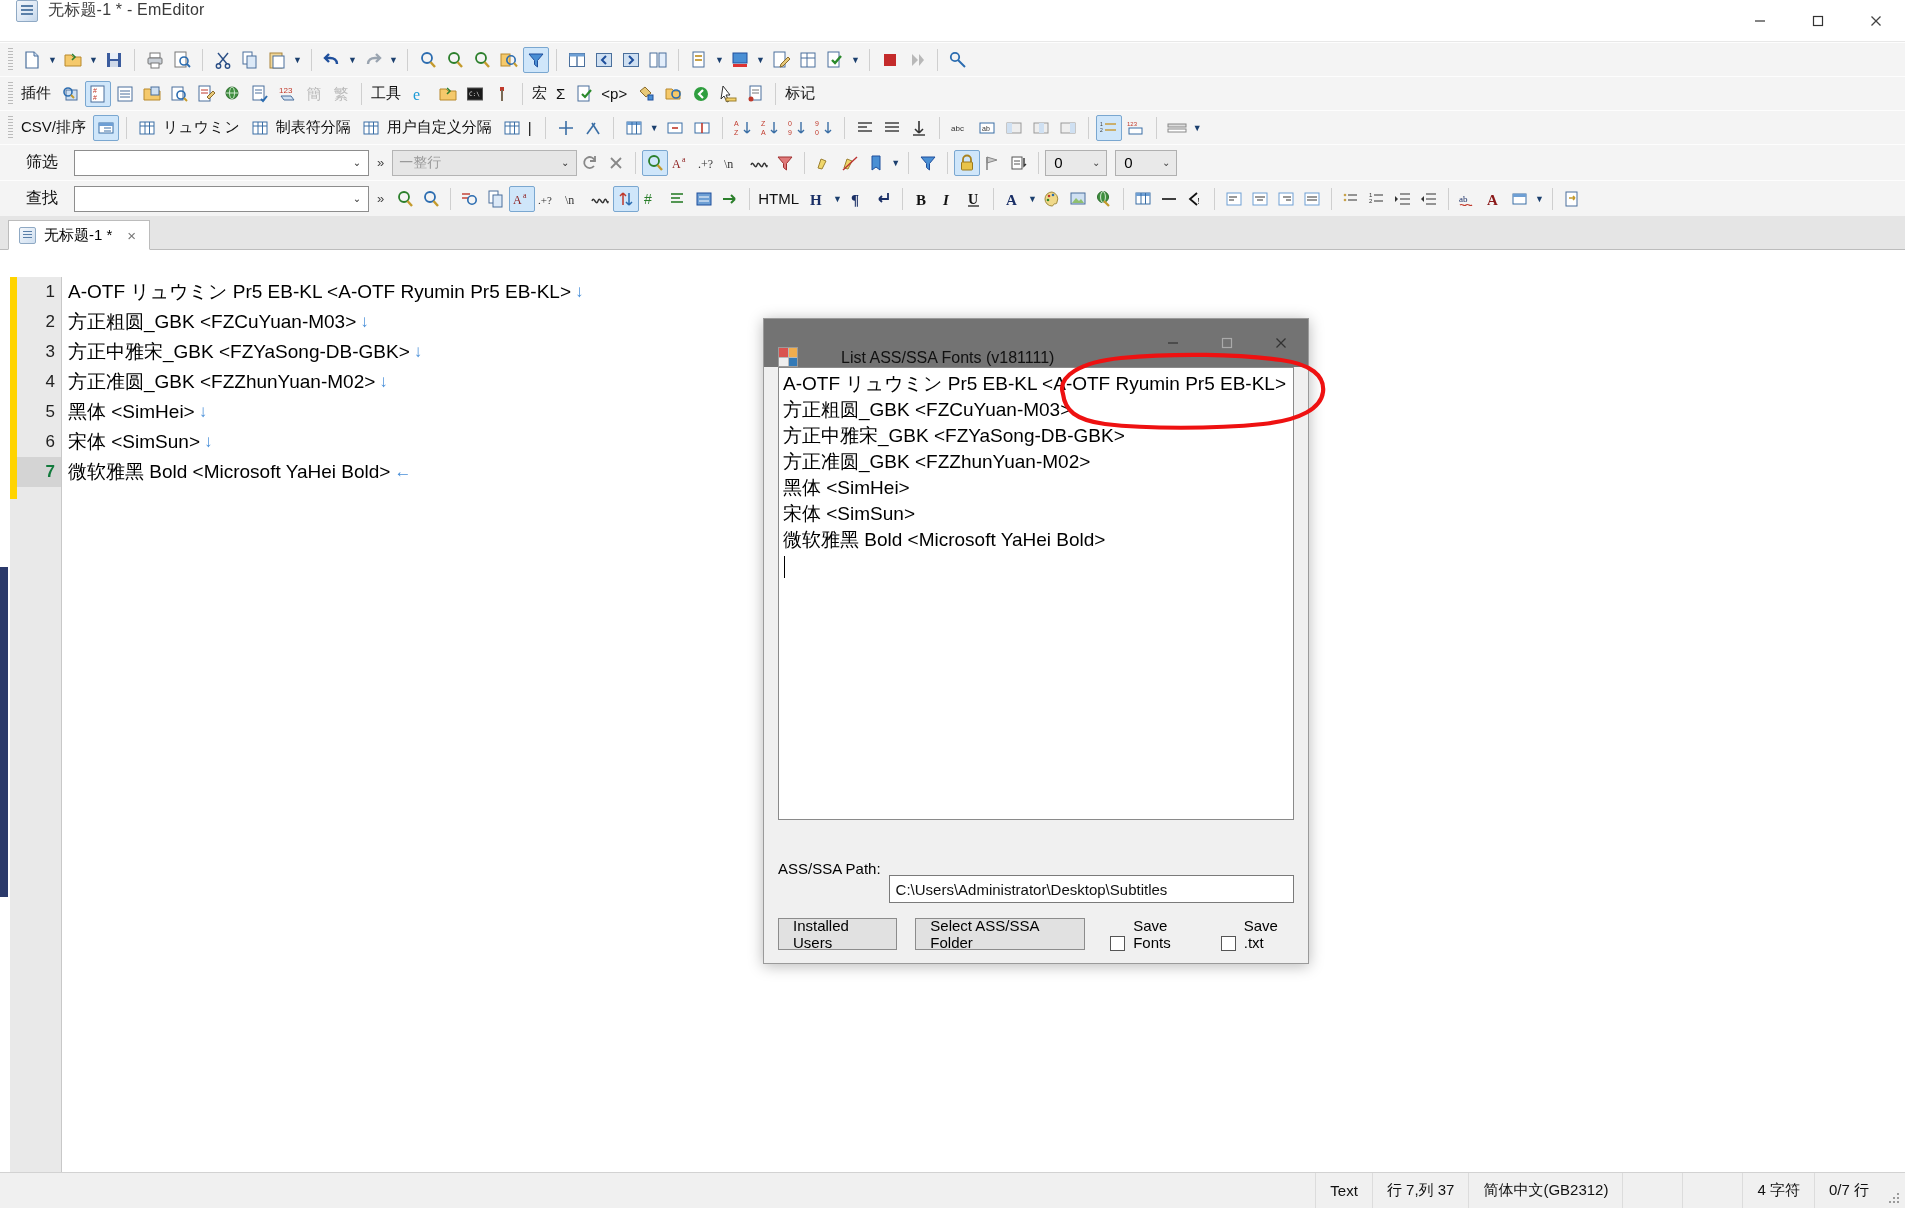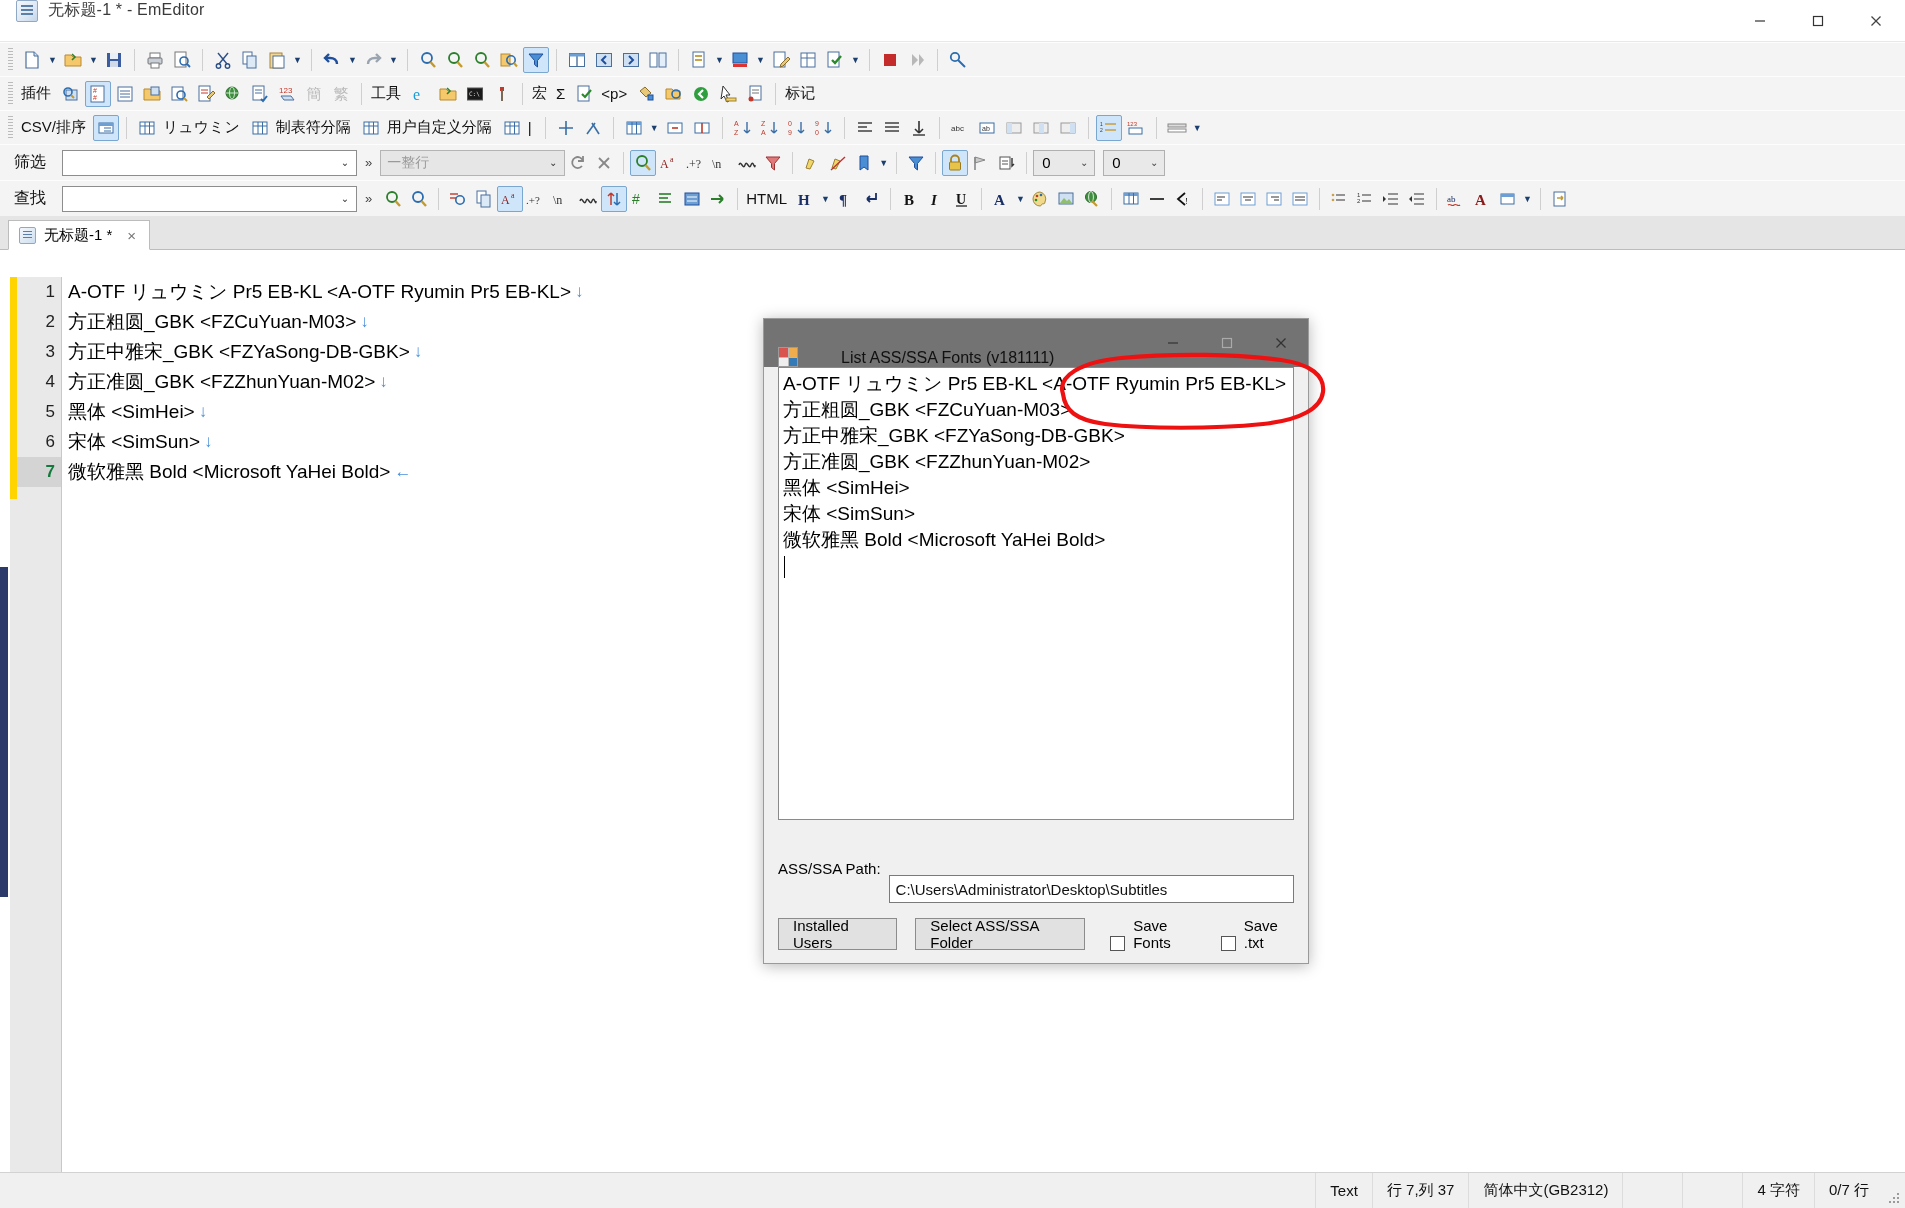--- a/index.html
+++ b/index.html
@@ -66,21 +66,21 @@
   .tb-arrow {
     width:13px;height:26px;display:flex;align-items:center;justify-content:center;
     flex:none;color:#1b3f6e;font-size:9px;
   }
 
   
   .gi { font-size:15px; line-height:1; }
 
   
   .fbar {
-    display:flex;align-items:center;height:36px;background:#f4f4f4;padding-left:8px;gap:0;
+    display:flex;align-items:center;height:36px;background:#f4f4f4;padding-left:20px;gap:0;
     border-top:1px solid #fdfdfd;
   }
   .fbar-label { font-size:16px;width:54px;padding-left:6px;color:#111;flex:none; }
   .combo {
     height:26px;background:#fff;border:1px solid #8d8d8d;display:flex;align-items:center;
     position:relative;
   }
   .combo .cval { flex:1;padding:0 6px;font-size:14px;color:#222;overflow:hidden;white-space:nowrap; }
   .combo .carr {
     width:22px;height:100%;display:flex;align-items:center;justify-content:center;

